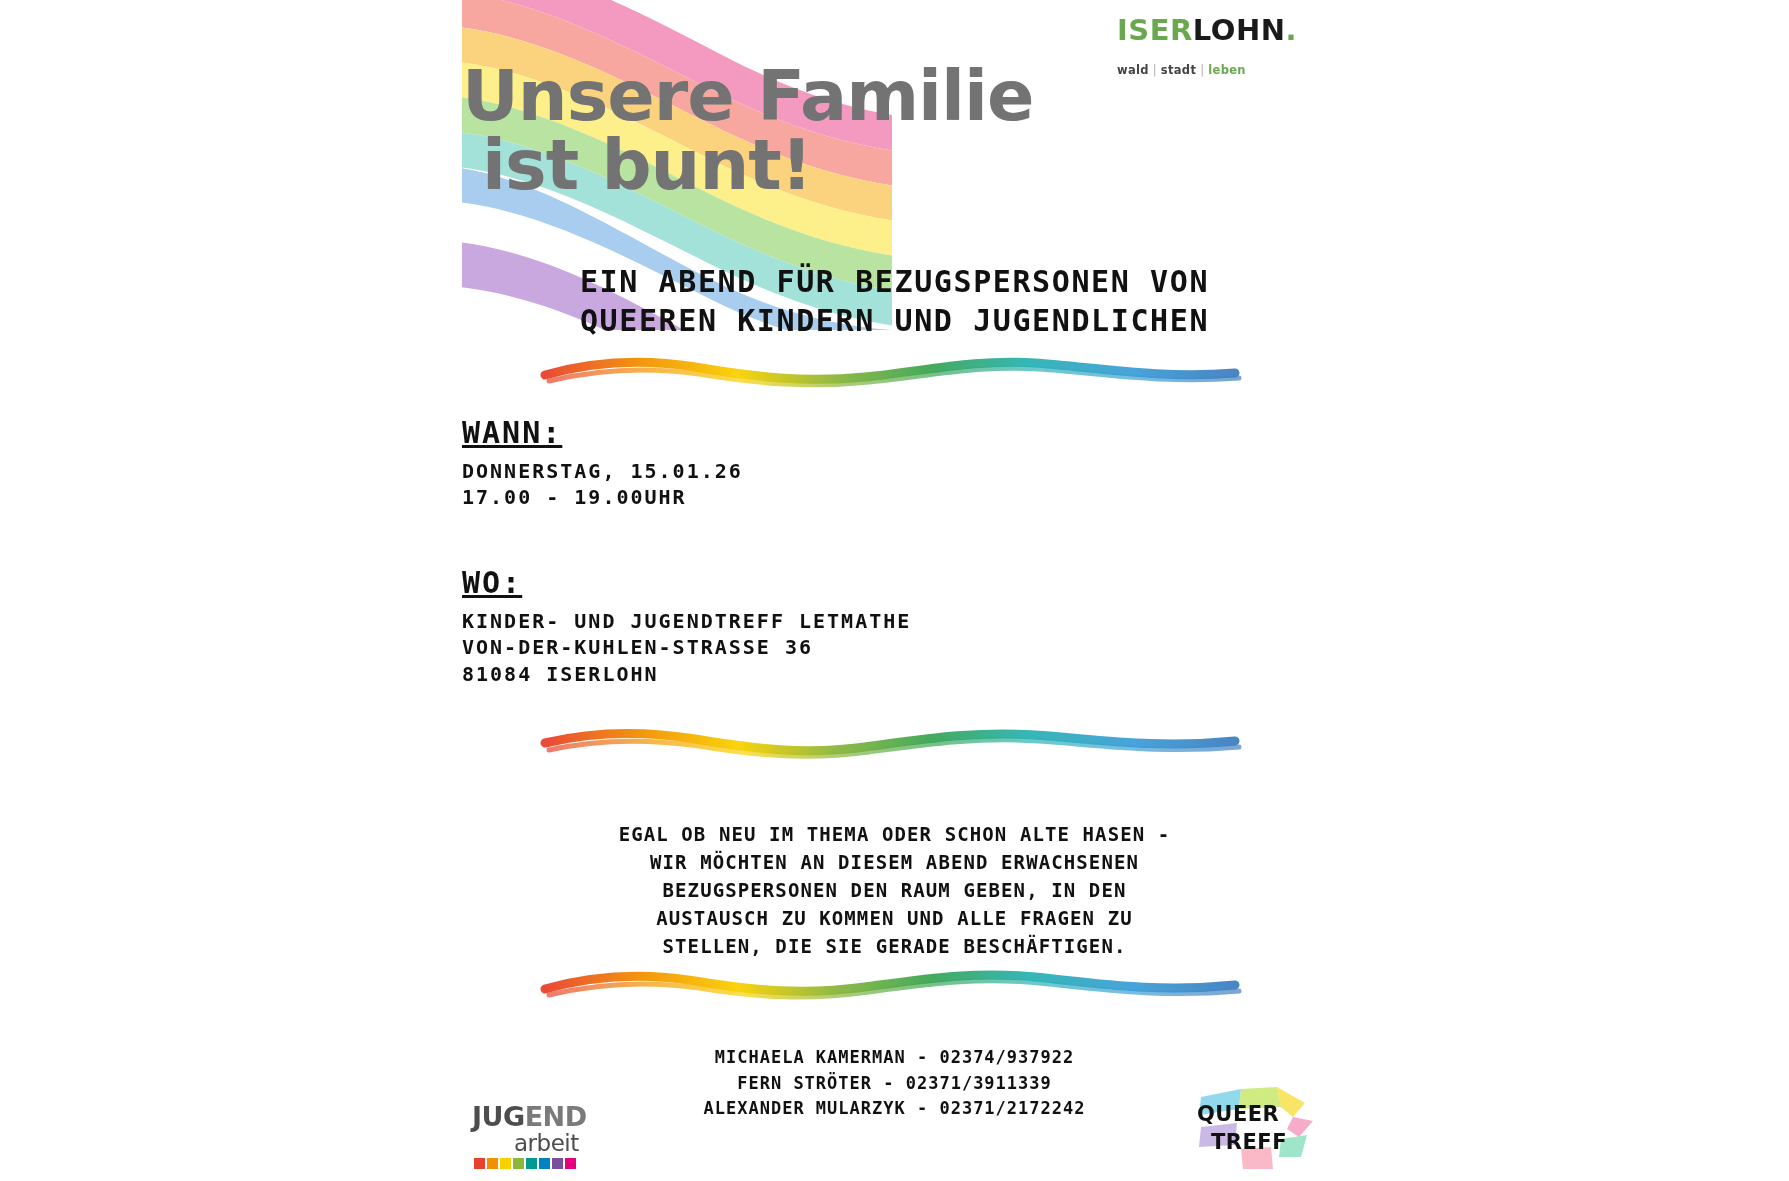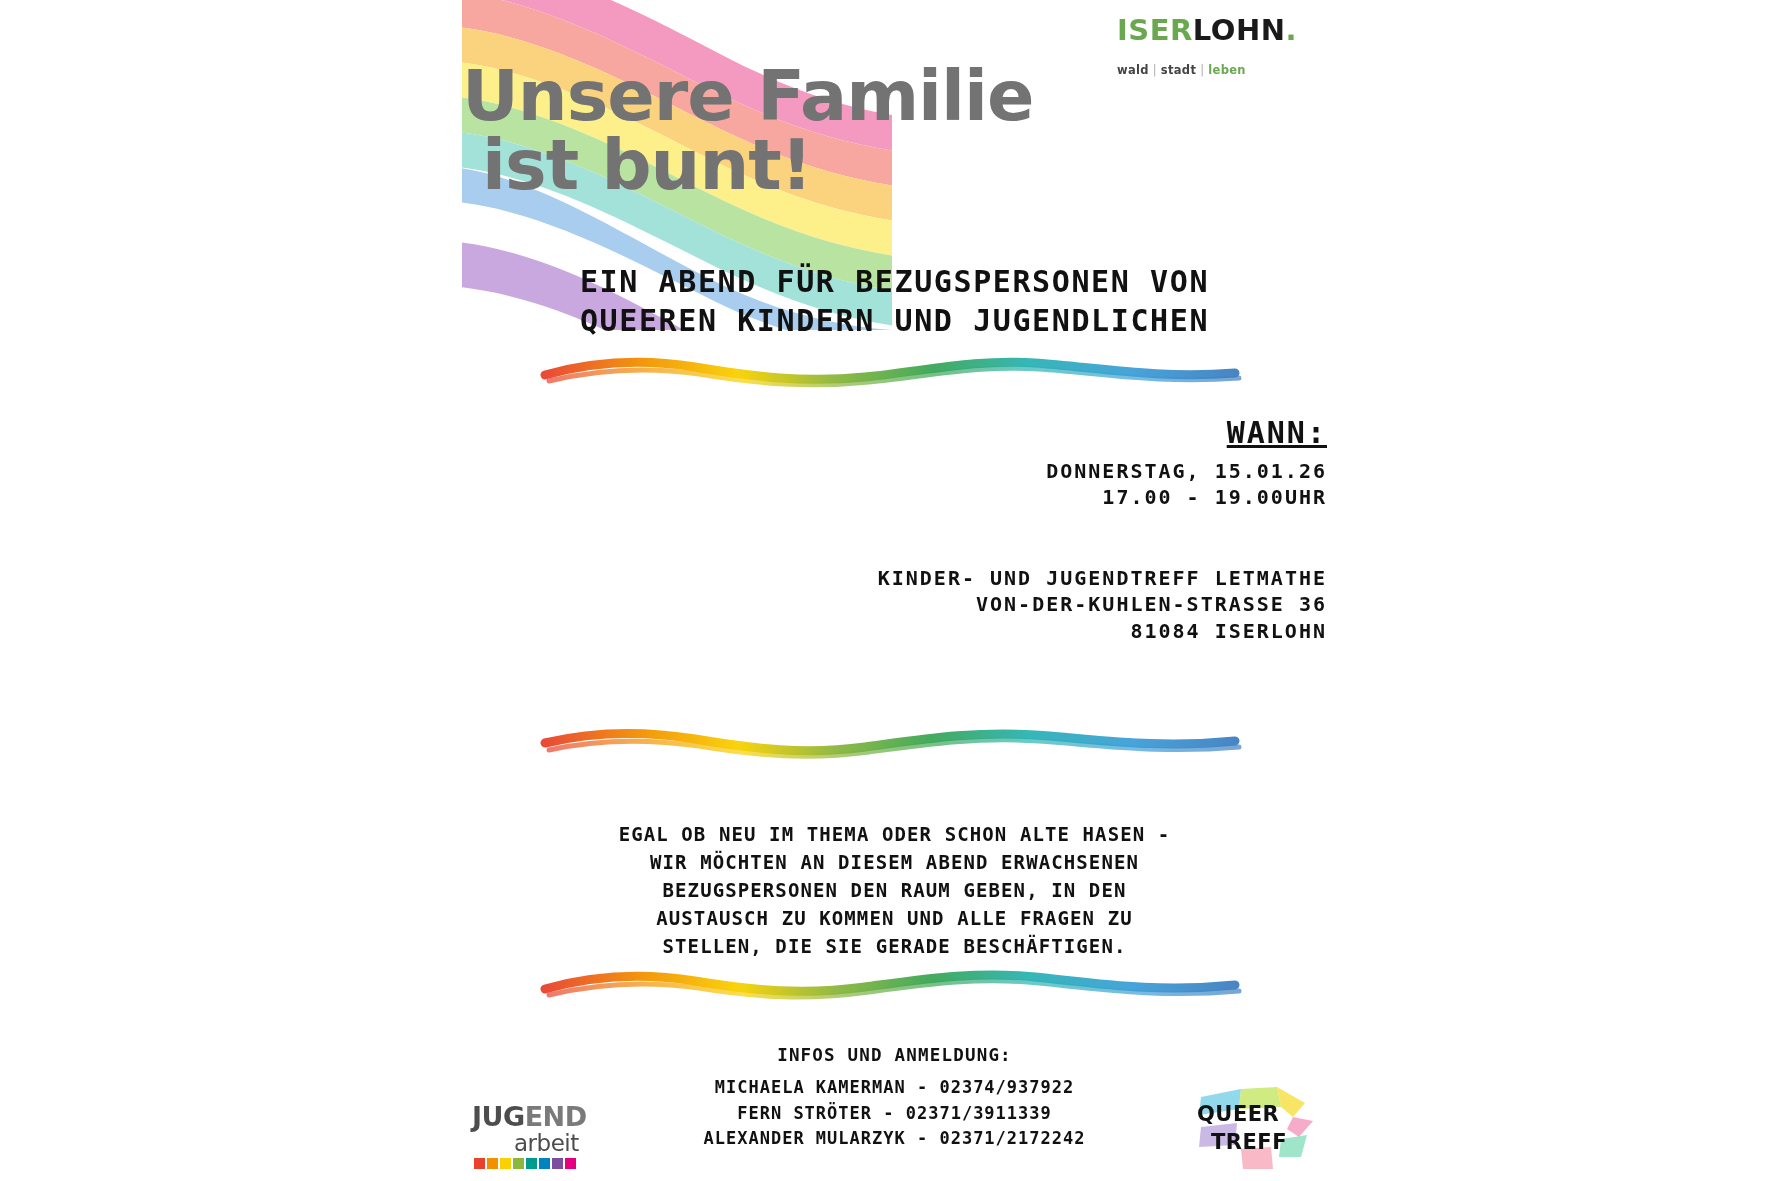--- a/index.html
+++ b/index.html
@@ -106,21 +106,21 @@
     width: 865px;
     height: 36px;
   }
   .divider svg { display: block; margin: 0 auto; }
 
   
   .block {
     position: absolute;
     left: 0;
     width: 865px;
-    text-align: right;
+    text-align: left;
     font-family: "DejaVu Sans Mono", monospace;
     color: #111;
   }
   .block .lbl {
     font-weight: bold;
     font-size: 30px;
     letter-spacing: 2px;
     text-decoration: underline;
     display: block;
     margin-bottom: 8px;
@@ -285,20 +285,21 @@
       </svg>
     </div>
 
     <div class="block" style="top:415px;">
       <span class="lbl">WANN:</span>
       <span class="line">DONNERSTAG, 15.01.26</span>
       <span class="line">17.00 - 19.00UHR</span>
     </div>
 
     <div class="block" style="top:565px;">
+      <span class="lbl">WO:</span>
       <span class="line">KINDER- UND JUGENDTREFF LETMATHE</span>
       <span class="line">VON-DER-KUHLEN-STRASSE 36</span>
       <span class="line">81084 ISERLOHN</span>
     </div>
 
     <div class="divider" style="top:723px;">
       <svg width="720" height="36" viewBox="0 0 720 36" xmlns="http://www.w3.org/2000/svg">
         <g stroke-linecap="round" fill="none">
           <path d="M10,20 C60,8 110,8 160,16 C220,26 270,32 330,24 C390,16 440,8 500,12 C560,16 620,26 700,18" stroke="url(#g2)" stroke-width="9" opacity="0.95"></path>
           <path d="M14,27 C64,16 114,16 164,23 C224,33 274,37 334,29 C394,21 444,14 504,18 C564,22 624,31 704,24" stroke="url(#g2)" stroke-width="5" opacity="0.7"></path>
@@ -341,21 +342,20 @@
             <stop offset="0.56" stop-color="#3aa655"></stop>
             <stop offset="0.70" stop-color="#2bb3b3"></stop>
             <stop offset="0.85" stop-color="#3e9fd8"></stop>
             <stop offset="1.00" stop-color="#3f7fc1"></stop>
           </linearGradient>
         </defs>
       </svg>
     </div>
 
     <div class="contact" style="top:1045px;">
-      <span class="ctitle">INFOS UND ANMELDUNG:</span>
       <span class="cline">MICHAELA KAMERMAN - 02374/937922</span>
       <span class="cline">FERN STRÖTER - 02371/3911339</span>
       <span class="cline">ALEXANDER MULARZYK - 02371/2172242</span>
     </div>
 
     <div class="logo-jugend">
       <div class="jw"><span>JUG</span><span class="g">END</span></div>
       <div class="aw">arbeit</div>
       <div class="swatches">
         <i style="background:#e8412c"></i>

